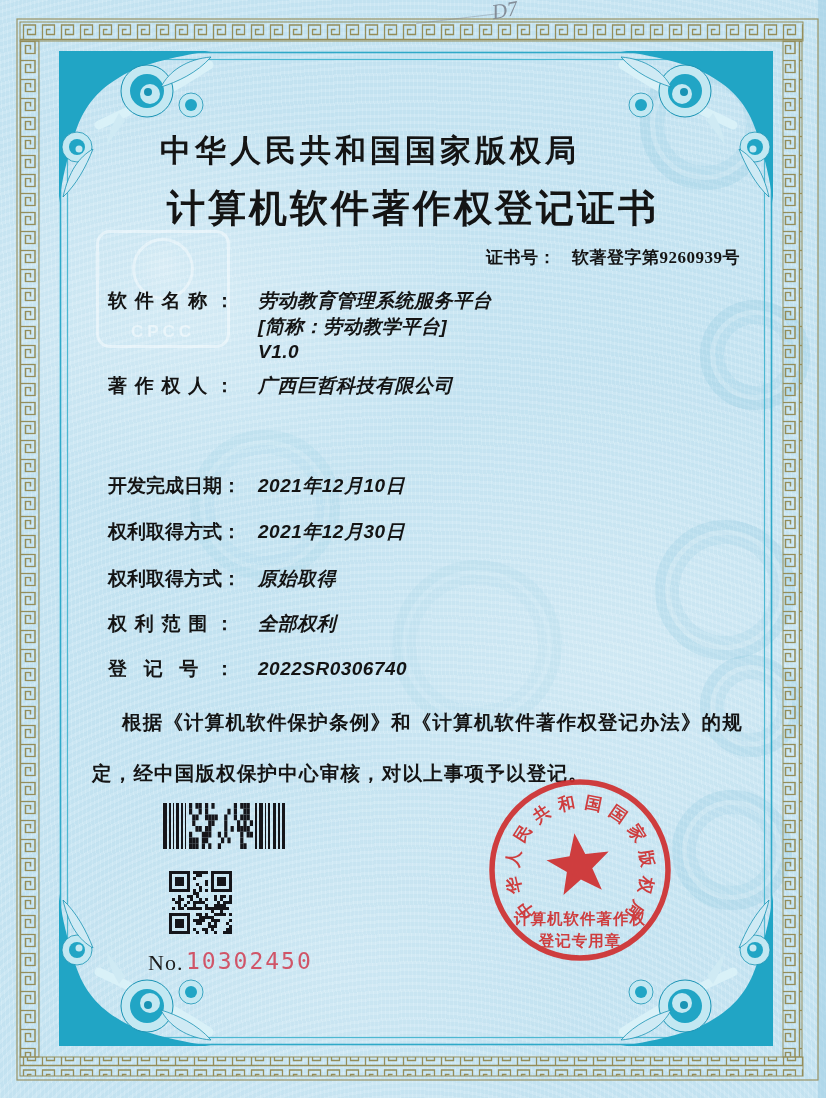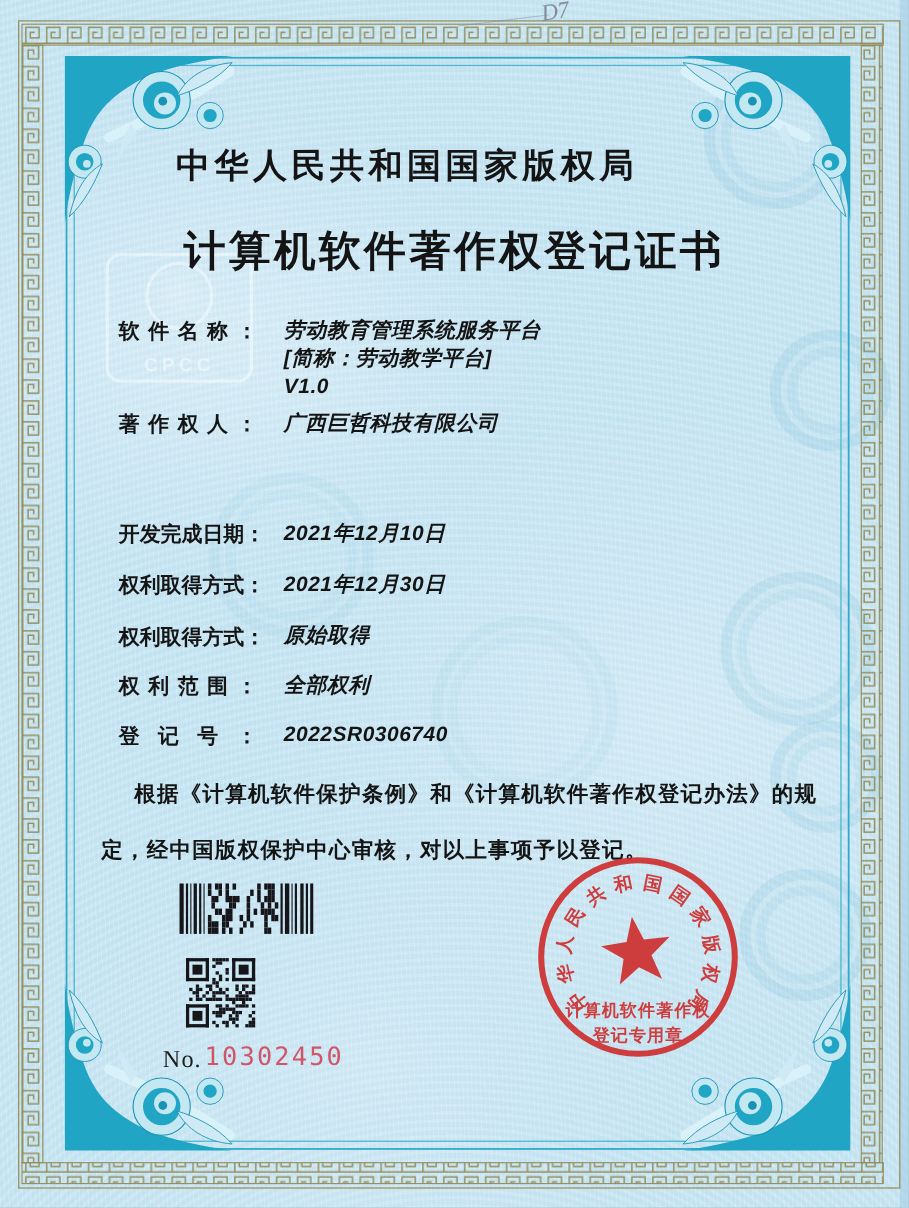--- a/index.html
+++ b/index.html
@@ -24,21 +24,21 @@
   .emblem .cir{position:absolute;left:36px;top:8px;width:56px;height:56px;border-radius:50%;
                border:3px solid rgba(255,255,255,.75);
                background:radial-gradient(circle at 50% 45%, rgba(255,255,255,.35), rgba(255,255,255,0) 70%);}
   .emblem .cp{position:absolute;left:0;right:0;bottom:6px;text-align:center;
               font-family:"Liberation Sans",sans-serif;font-weight:bold;font-size:17px;
               letter-spacing:4px;color:rgba(255,255,255,.85);}
   svg text{user-select:none;}
   .authority{position:absolute;left:0;top:130px;width:740px;text-align:center;
              font-size:31px;font-weight:bold;letter-spacing:4px;white-space:nowrap;}
   .title{position:absolute;left:0;top:183px;width:826px;text-align:center;
-         font-size:38px;font-weight:bold;letter-spacing:3px;white-space:nowrap;margin-top:20px;}
+         font-size:38px;font-weight:bold;letter-spacing:3px;white-space:nowrap;}
   .certno{position:absolute;top:246px;right:86px;font-size:17px;font-weight:bold;letter-spacing:.5px;}
   .certno .lbl{margin-right:16px;}
   .frow{position:absolute;left:108px;white-space:nowrap;}
   .flabel{display:inline-block;width:126px;text-align:justify;text-align-last:justify;
           font-size:19px;font-weight:bold;vertical-align:top;}
   .fvals{position:absolute;left:150px;top:0;
          font-family:"Liberation Sans","DejaVu Sans",sans-serif;
          font-size:19px;font-weight:bold;line-height:25.5px;letter-spacing:.5px;font-style:italic;}
   .statement{position:absolute;left:92px;top:697px;width:656px;
              font-size:19.5px;font-weight:bold;letter-spacing:1.2px;
@@ -116,20 +116,23 @@
     <use href="#corner" transform="translate(773,51) scale(-1,1)"></use>
     <use href="#corner" transform="translate(59,1046) scale(1,-1)"></use>
     <use href="#corner" transform="translate(773,1046) scale(-1,-1)"></use>
   </svg>
 
   <div class="hand">D7</div>
   <div class="hand-line"></div>
 
   <div class="authority z3">中华人民共和国国家版权局</div>
   <div class="title z3">计算机软件著作权登记证书</div>
+  <div class="certno z3">
+    <span class="lbl">证书号：</span><span>软著登字第9260939号</span>
+  </div>
 
   <div class="frow z3" style="top:288px;">
     <span class="flabel">软件名称：</span>
     <div class="fvals">
       <div>劳动教育管理系统服务平台</div>
       <div>[简称：劳动教学平台]</div>
       <div>V1.0</div>
     </div>
   </div>
   <div class="frow z3" style="top:373px;">

